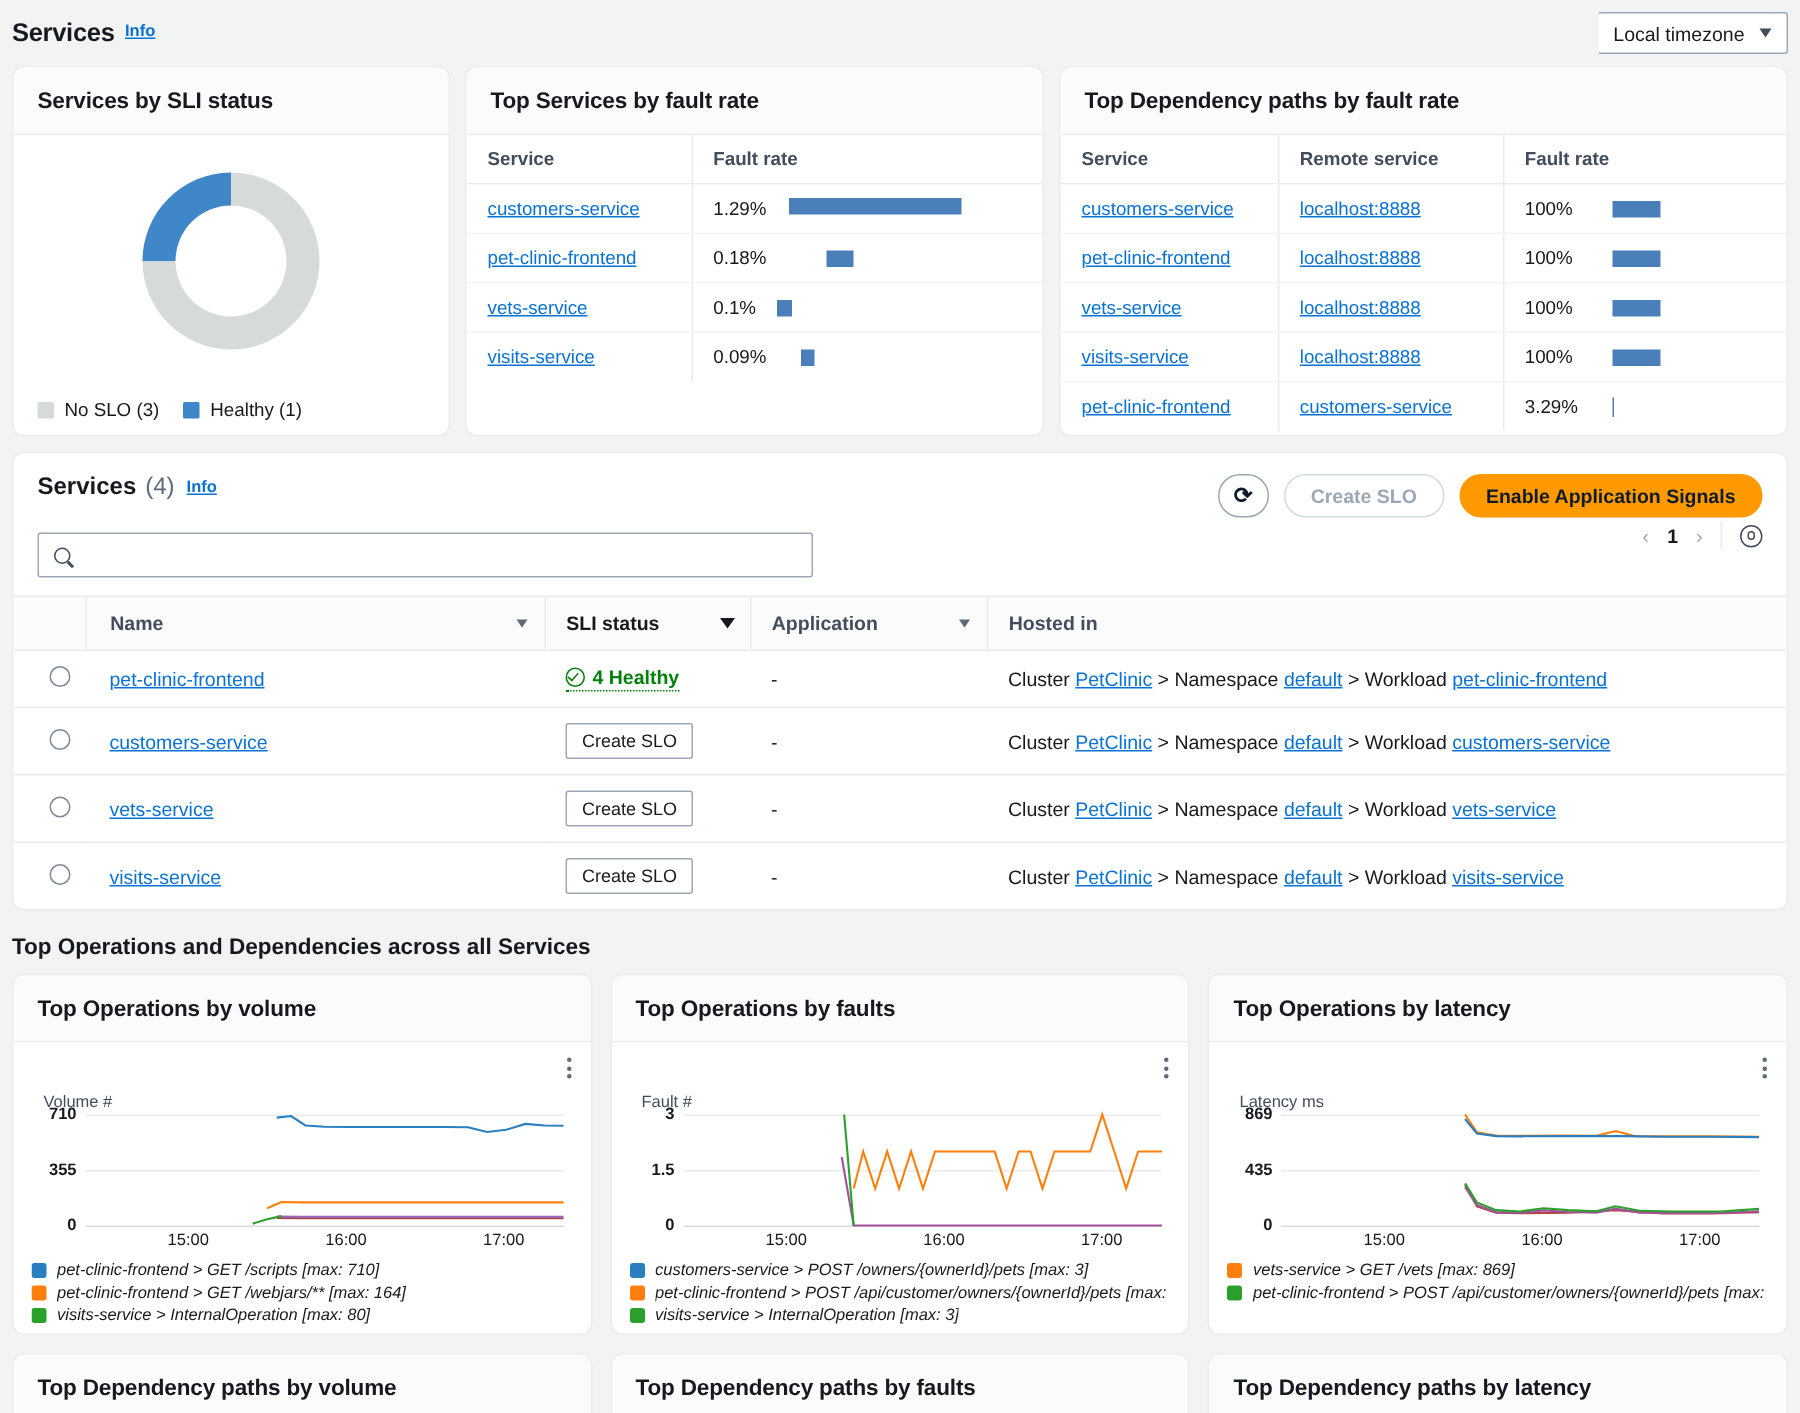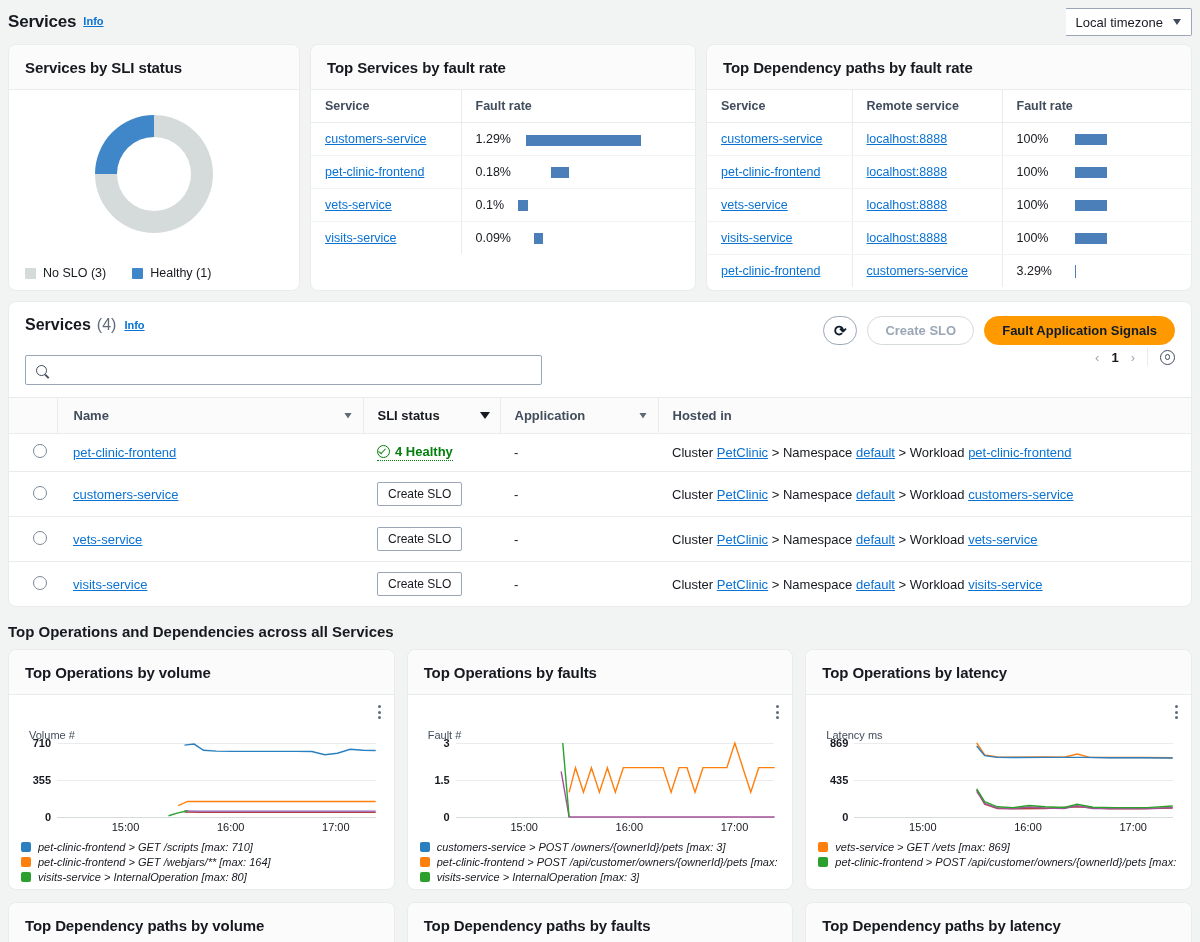--- a/index.html
+++ b/index.html
@@ -48,21 +48,21 @@
   .c-sli { width:292px; display:flex; flex-direction:column; }
   .c-fault { width:386px; }
   .c-dep { flex:1; }
 
   
   .donut-wrap { flex:1; display:flex; flex-direction:column; align-items:center; justify-content:center; padding-top:6px;}
   .donut { width:118px; height:118px; border-radius:50%;
      background: conic-gradient(#d5dbdb 0deg 270deg, #3f87c8 270deg 360deg);
      position:relative; }
   .donut:after { content:""; position:absolute; inset:22px; background:#fff; border-radius:50%; }
-  .donut-legend { display:flex; gap:26px; align-self:flex-start; padding:14px 0 10px 16px; font-size:12.5px; }
+  .donut-legend { display:flex; gap:16px; align-self:flex-start; padding:14px 0 10px 16px; font-size:12.5px; }
   .dl-item { display:flex; align-items:center; gap:7px; }
   .sw { width:11px; height:11px; border-radius:1px; }
 
   
   table.mini { width:100%; border-collapse:collapse; }
   table.mini th {
     text-align:left; font-size:12.5px; font-weight:bold; color:#414d5c;
     padding:9px 0 9px 14px; border-bottom:1px solid #e9ebed; white-space:nowrap;
   }
   table.mini th.divided, table.mini td.divided { border-left:1px solid #e9ebed; }
@@ -194,21 +194,21 @@
       <thead>
         <tr>
           <th style="width:150px">Service</th>
           <th class="divided">Fault rate</th>
         </tr>
       </thead>
       <tbody>
         <tr>
           <td><a>customers-service</a></td>
           <td class="divided">
-            <div style="display:flex;align-items:flex-end;gap:8px">
+            <div style="display:flex;align-items:flex-start;gap:8px">
               <span style="width:42px">1.29%</span>
               <span class="bar" style="width:115px"></span>
             </div>
           </td>
         </tr>
         <tr>
           <td><a>pet-clinic-frontend</a></td>
           <td class="divided">
             <div style="display:flex;align-items:center;gap:33px">
               <span style="width:42px">0.18%</span>
@@ -311,21 +311,21 @@
     <div style="display:flex;align-items:baseline;gap:6px">
       <span class="sp-title">Services</span>
       <span class="sp-title sp-count">(4)</span>
       <span class="info-link" style="margin-left:2px">Info</span>
     </div>
     <div class="sp-actions">
       <div class="btn icon-only">
         <span class="refresh-ico">⟳</span>
       </div>
       <div class="btn disabled">Create SLO</div>
-      <div class="btn primary">Fault Application Signals</div>
+      <div class="btn primary">Enable Application Signals</div>
     </div>
   </div>
 
   <div class="pager">
     <span class="pg-arrow">‹</span>
     <span class="pg-num">1</span>
     <span class="pg-arrow">›</span>
     <span class="pg-div"></span>
     <span class="gear"></span>
   </div>

